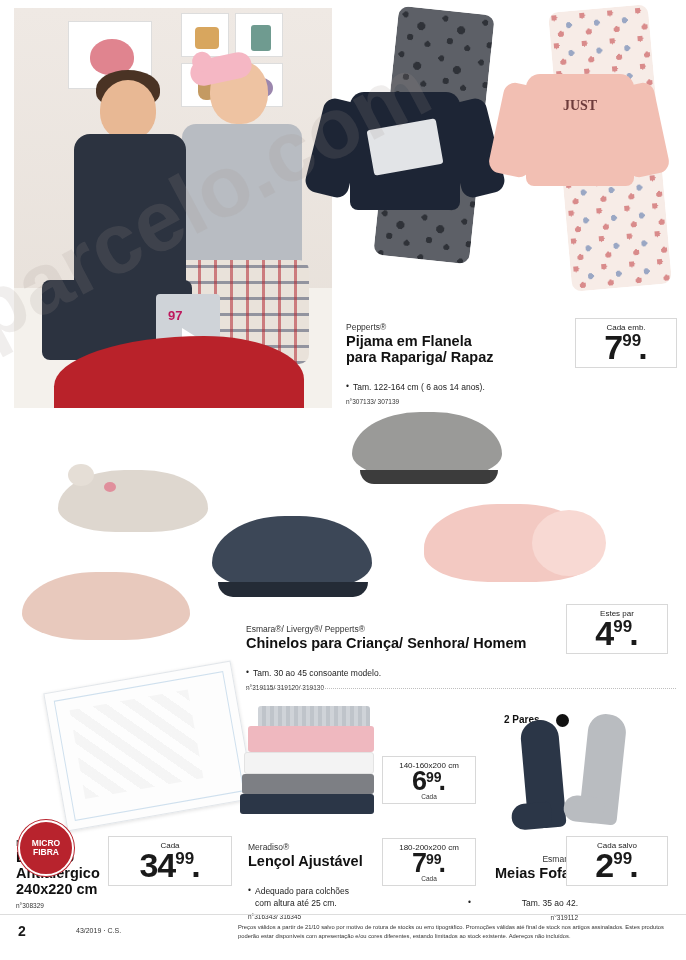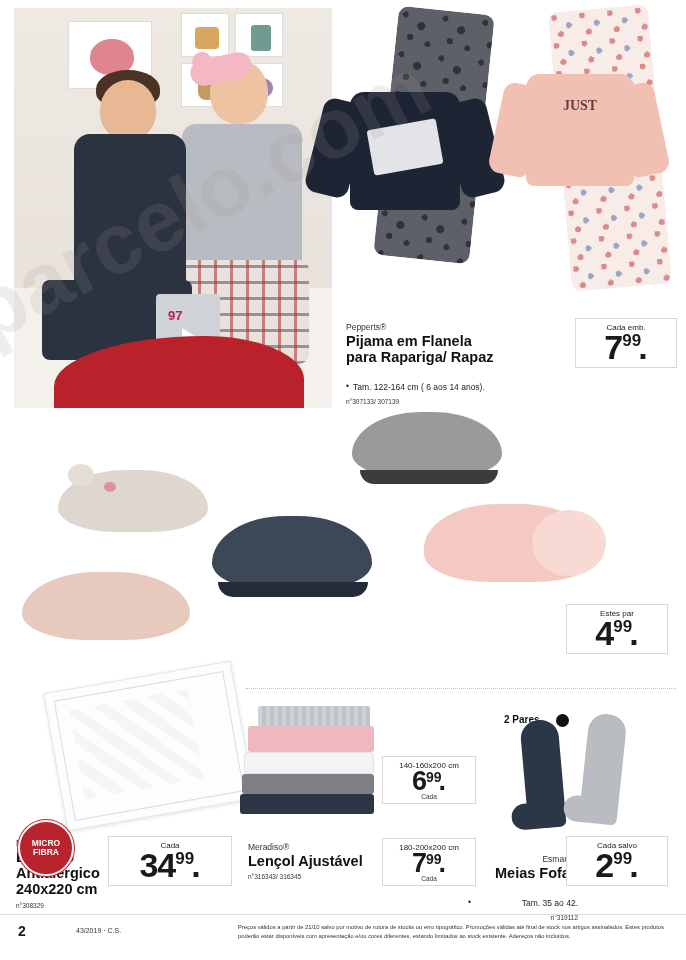--- a/index.html
+++ b/index.html
@@ -241,20 +241,28 @@
   <div class="slip-white">
     <div class="ear"></div>
     <div class="nose"></div>
   </div>
   <div class="slip-nude"></div>
   <div class="slip-navy"></div>
   <div class="slip-pink">
     <div class="fur"></div>
   </div>
 
+  <div style="position:absolute; left:246px; top:618px; width:330px;">
+    <div class="brand">Esmara®/ Livergy®/ Pepperts®</div>
+    <div class="title">Chinelos para Criança/ Senhora/ Homem</div>
+    <div class="bullets">
+      <div>Tam. 30 ao 45 consoante modelo.</div>
+    </div>
+    <div class="artnum">n°319115/ 319120/ 319130</div>
+  </div>
 
   <div class="pricebox" style="left:566px; top:604px; width:102px;">
     <div class="cada">Estes par</div>
     <div class="priceline">
       <span class="price-int">4</span>
       <span class="price-dec">99</span>
       <span class="price-dot">.</span>
     </div>
   </div>
 
@@ -288,20 +296,24 @@
 
   <div class="sheet s-top"></div>
   <div class="sheet s-pink"></div>
   <div class="sheet s-white"></div>
   <div class="sheet s-grey"></div>
   <div class="sheet s-navy"></div>
 
   <div style="position:absolute; left:248px; top:836px; width:126px;">
     <div class="brand">Meradiso®</div>
     <div class="title">Lençol Ajustável</div>
+    <div class="bullets">
+      <div>Adequado para colchões</div>
+      <div style="padding-left:7px;">com altura até 25 cm.</div>
+    </div>
     <div class="artnum">n°316343/ 316345</div>
   </div>
   <style>.bullets div:nth-child(2):before{content:"";}</style>
 
   <div class="pricebox small" style="left:382px; top:756px; width:94px;">
     <div class="cada">140-160x200 cm</div>
     <div class="priceline">
       <span class="price-int">6</span>
       <span class="price-dec">99</span>
       <span class="price-dot">.</span>

